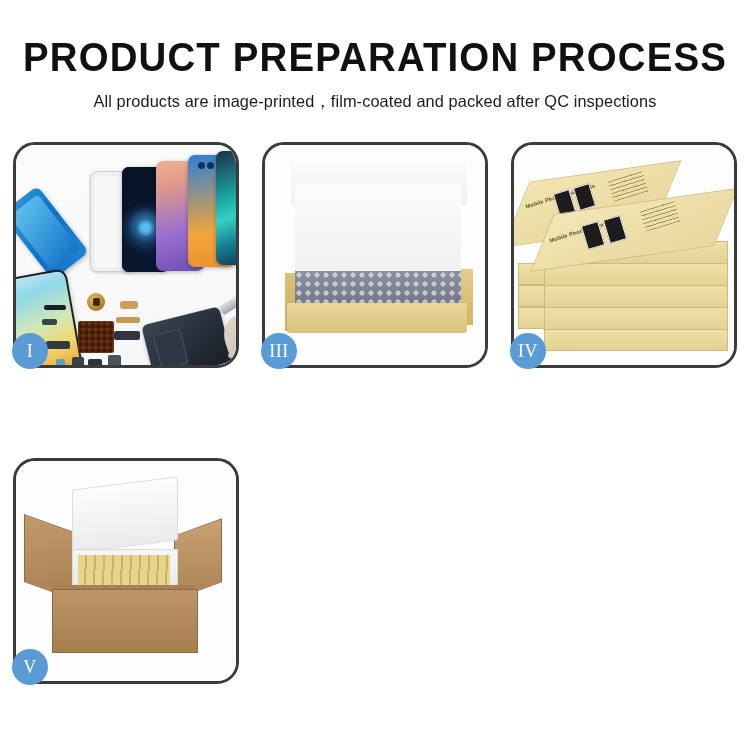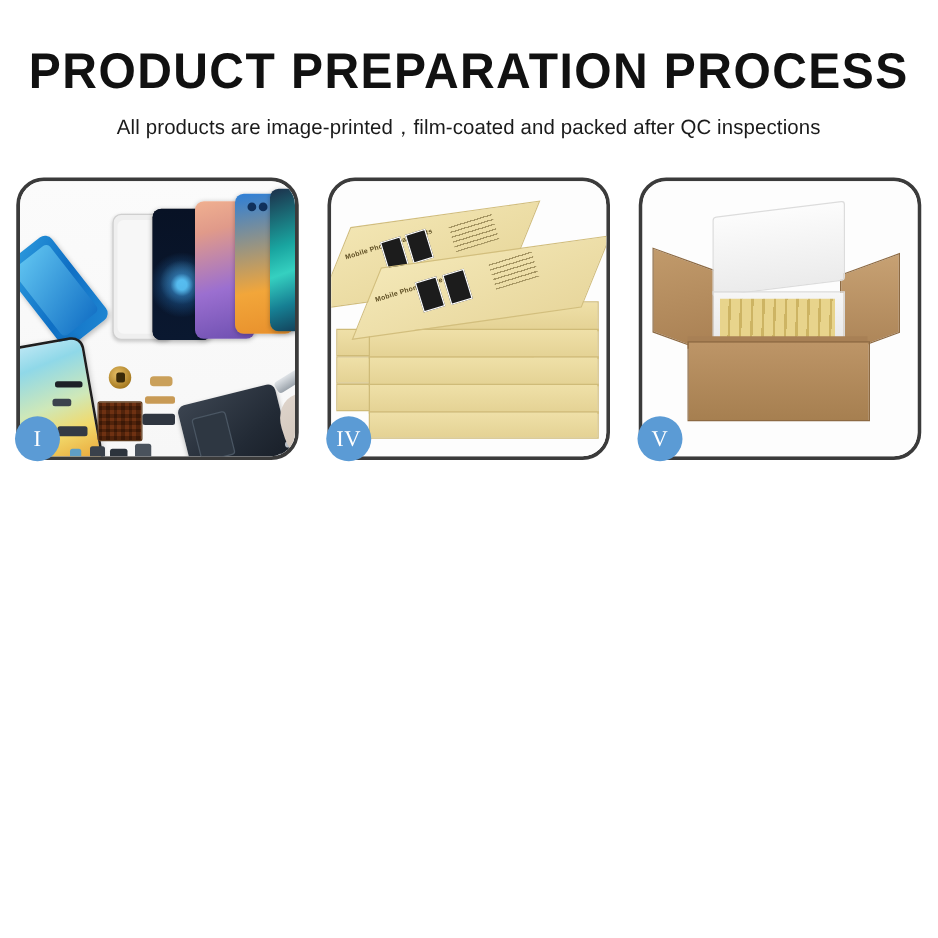--- a/index.html
+++ b/index.html
@@ -400,20 +400,31 @@
         <div class="scr" style="left:212px;top:208px;"></div>
 
         <div class="scr" style="left:206px;top:218px;"></div>
         <div class="tool"></div>
         <div class="hand"></div>
       </div>
       <div class="badge">I</div>
     </div>
 
 
+    <div class="panel">
+      <div class="panel-inner p3">
+        <div class="box3-lidback"></div>
+        <div class="box3-foam"></div>
+        <div class="box3-inner"></div>
+        <div class="box3-leftflap"></div>
+        <div class="box3-rightflap"></div>
+        <div class="box3-front"></div>
+      </div>
+      <div class="badge">III</div>
+    </div>
 
     <div class="panel">
       <div class="panel-inner p4">
 
         <div class="stack-box" style="left:4px;top:118px;width:156px;height:20px;"></div>
         <div class="stack-box" style="left:4px;top:140px;width:156px;height:20px;"></div>
         <div class="stack-box" style="left:4px;top:162px;width:156px;height:20px;"></div>
         <div class="stack-box" style="left:30px;top:96px;width:182px;height:22px;"></div>
         <div class="stack-box" style="left:30px;top:118px;width:182px;height:22px;"></div>
         <div class="stack-box" style="left:30px;top:140px;width:182px;height:22px;"></div>

